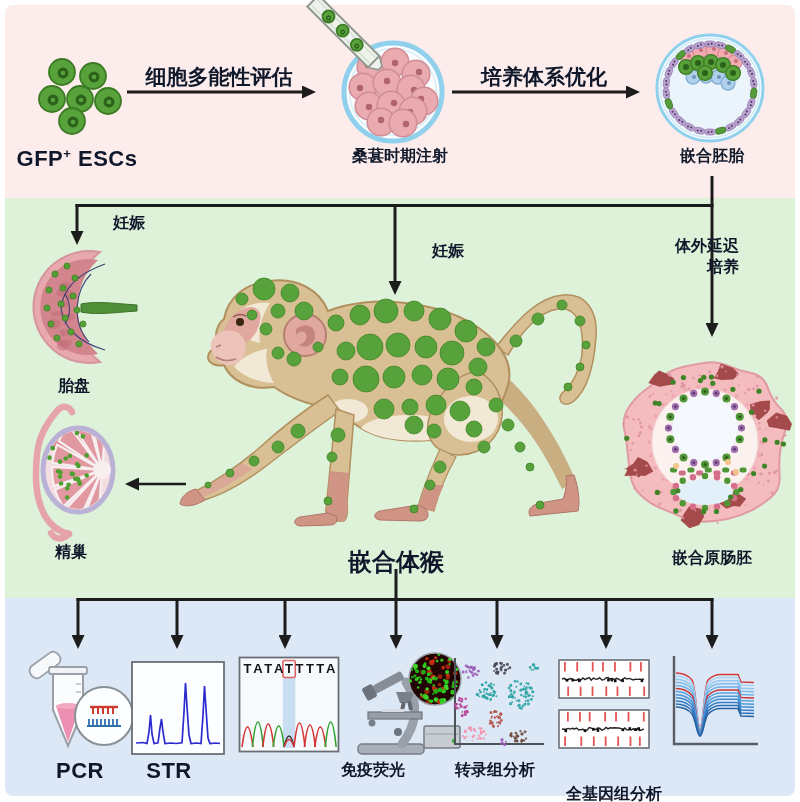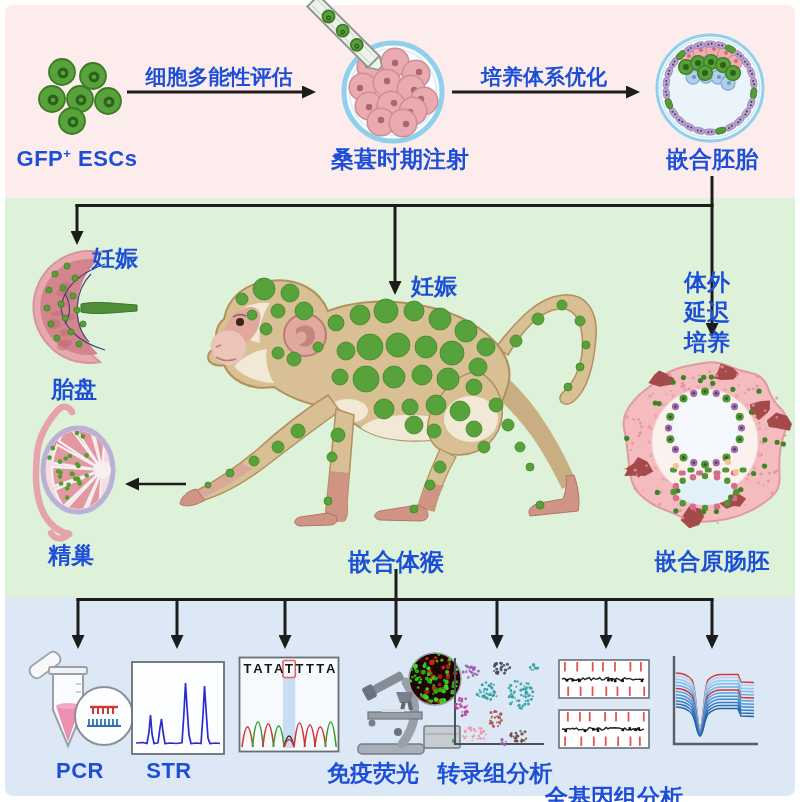--- a/index.html
+++ b/index.html
@@ -4,25 +4,25 @@
 <style>
   html,body{margin:0;padding:0;background:#fff;}
   #stage{position:relative;width:800px;height:802px;background:#ffffff;overflow:hidden;
          font-family:"Liberation Sans","DejaVu Sans",sans-serif;}
   .sec{position:absolute;left:5px;width:790px;}
   .sec-top{top:5px;height:193px;background:#fcedec;border-radius:8px 8px 0 0;}
   .sec-mid{top:198px;height:400px;background:#def1d9;}
   .sec-bot{top:598px;height:198px;background:#dde8f6;border-radius:0 0 8px 8px;}
   svg.icon{position:absolute;overflow:visible;}
   #connectors{position:absolute;left:0;top:0;pointer-events:none;}
-  .lbl{position:absolute;font-weight:bold;color:#1d4ed8;text-align:center;line-height:1.2;}
-  .cjk{font-size:23px;}
+  .lbl{position:absolute;font-weight:bold;color:#0f172a;text-align:center;line-height:1.2;}
+  .cjk{font-size:16px;}
   .lat{font-size:22px;letter-spacing:.5px;}
   .lbl sup{font-size:13px;}
-  .left{text-align:center;margin-top:32px;}
+  .left{text-align:right;}
 </style>
 </head>
 <body>
 
 <div id="stage">
 
   <div class="sec sec-top"></div>
   <div class="sec sec-mid"></div>
   <div class="sec sec-bot"></div>
 

